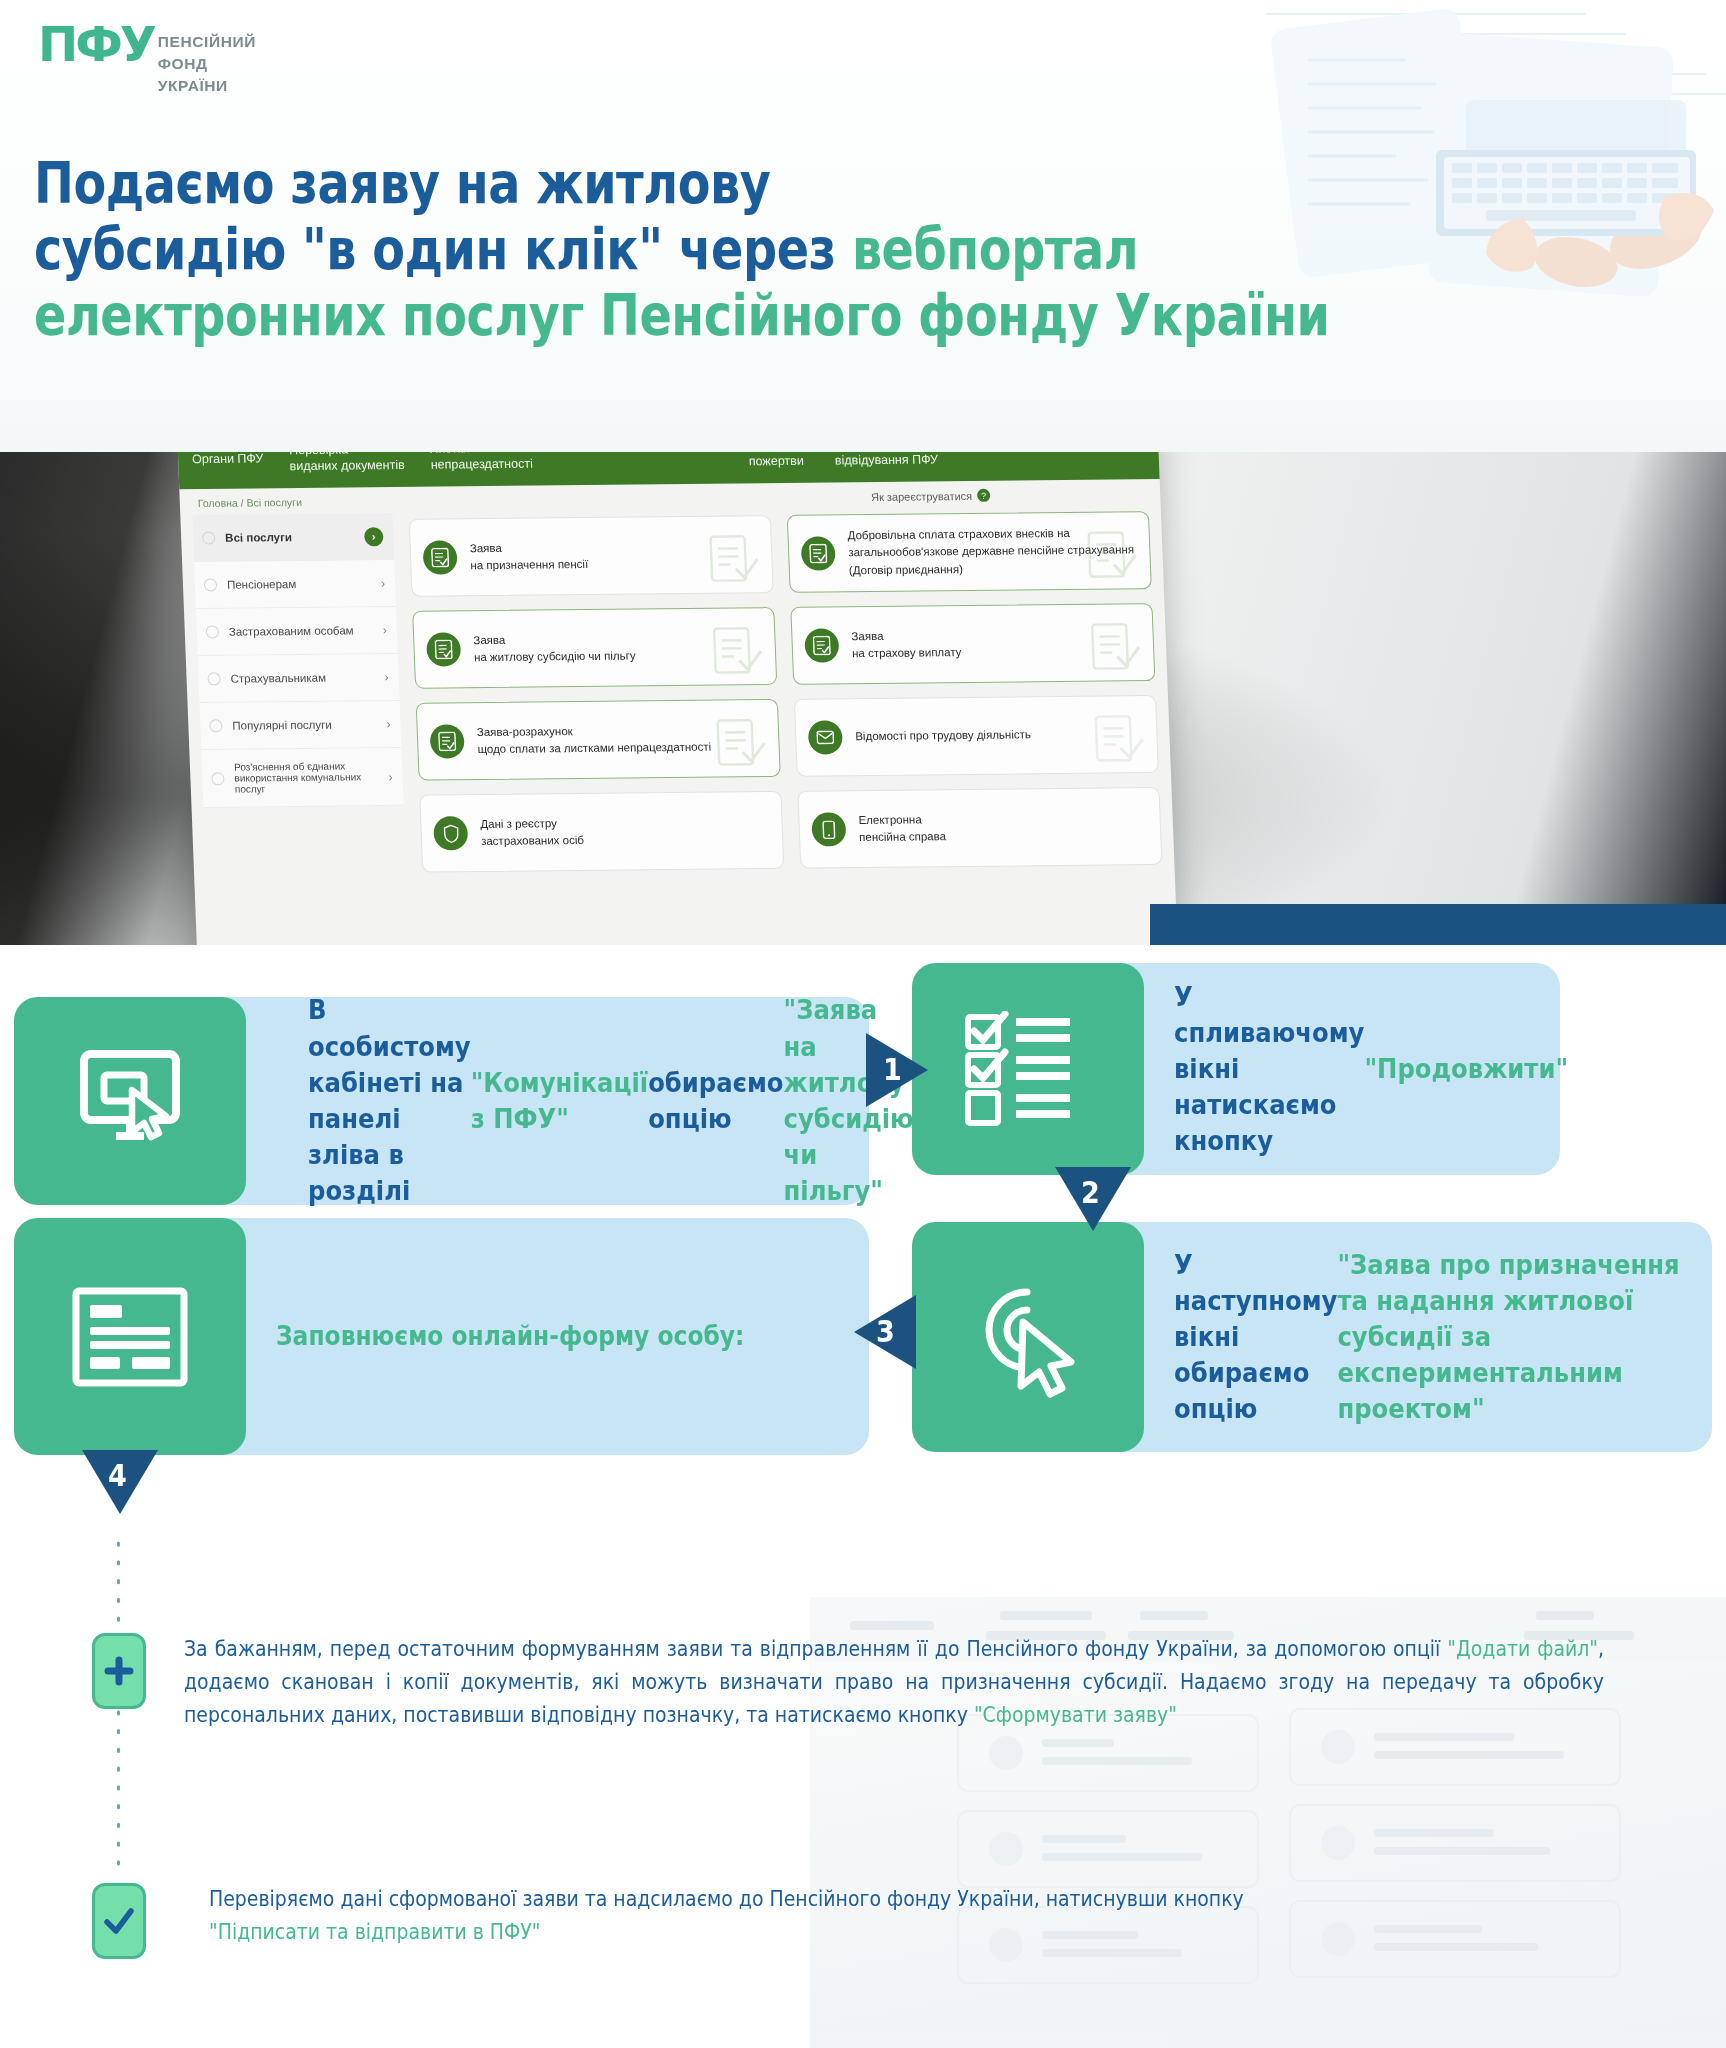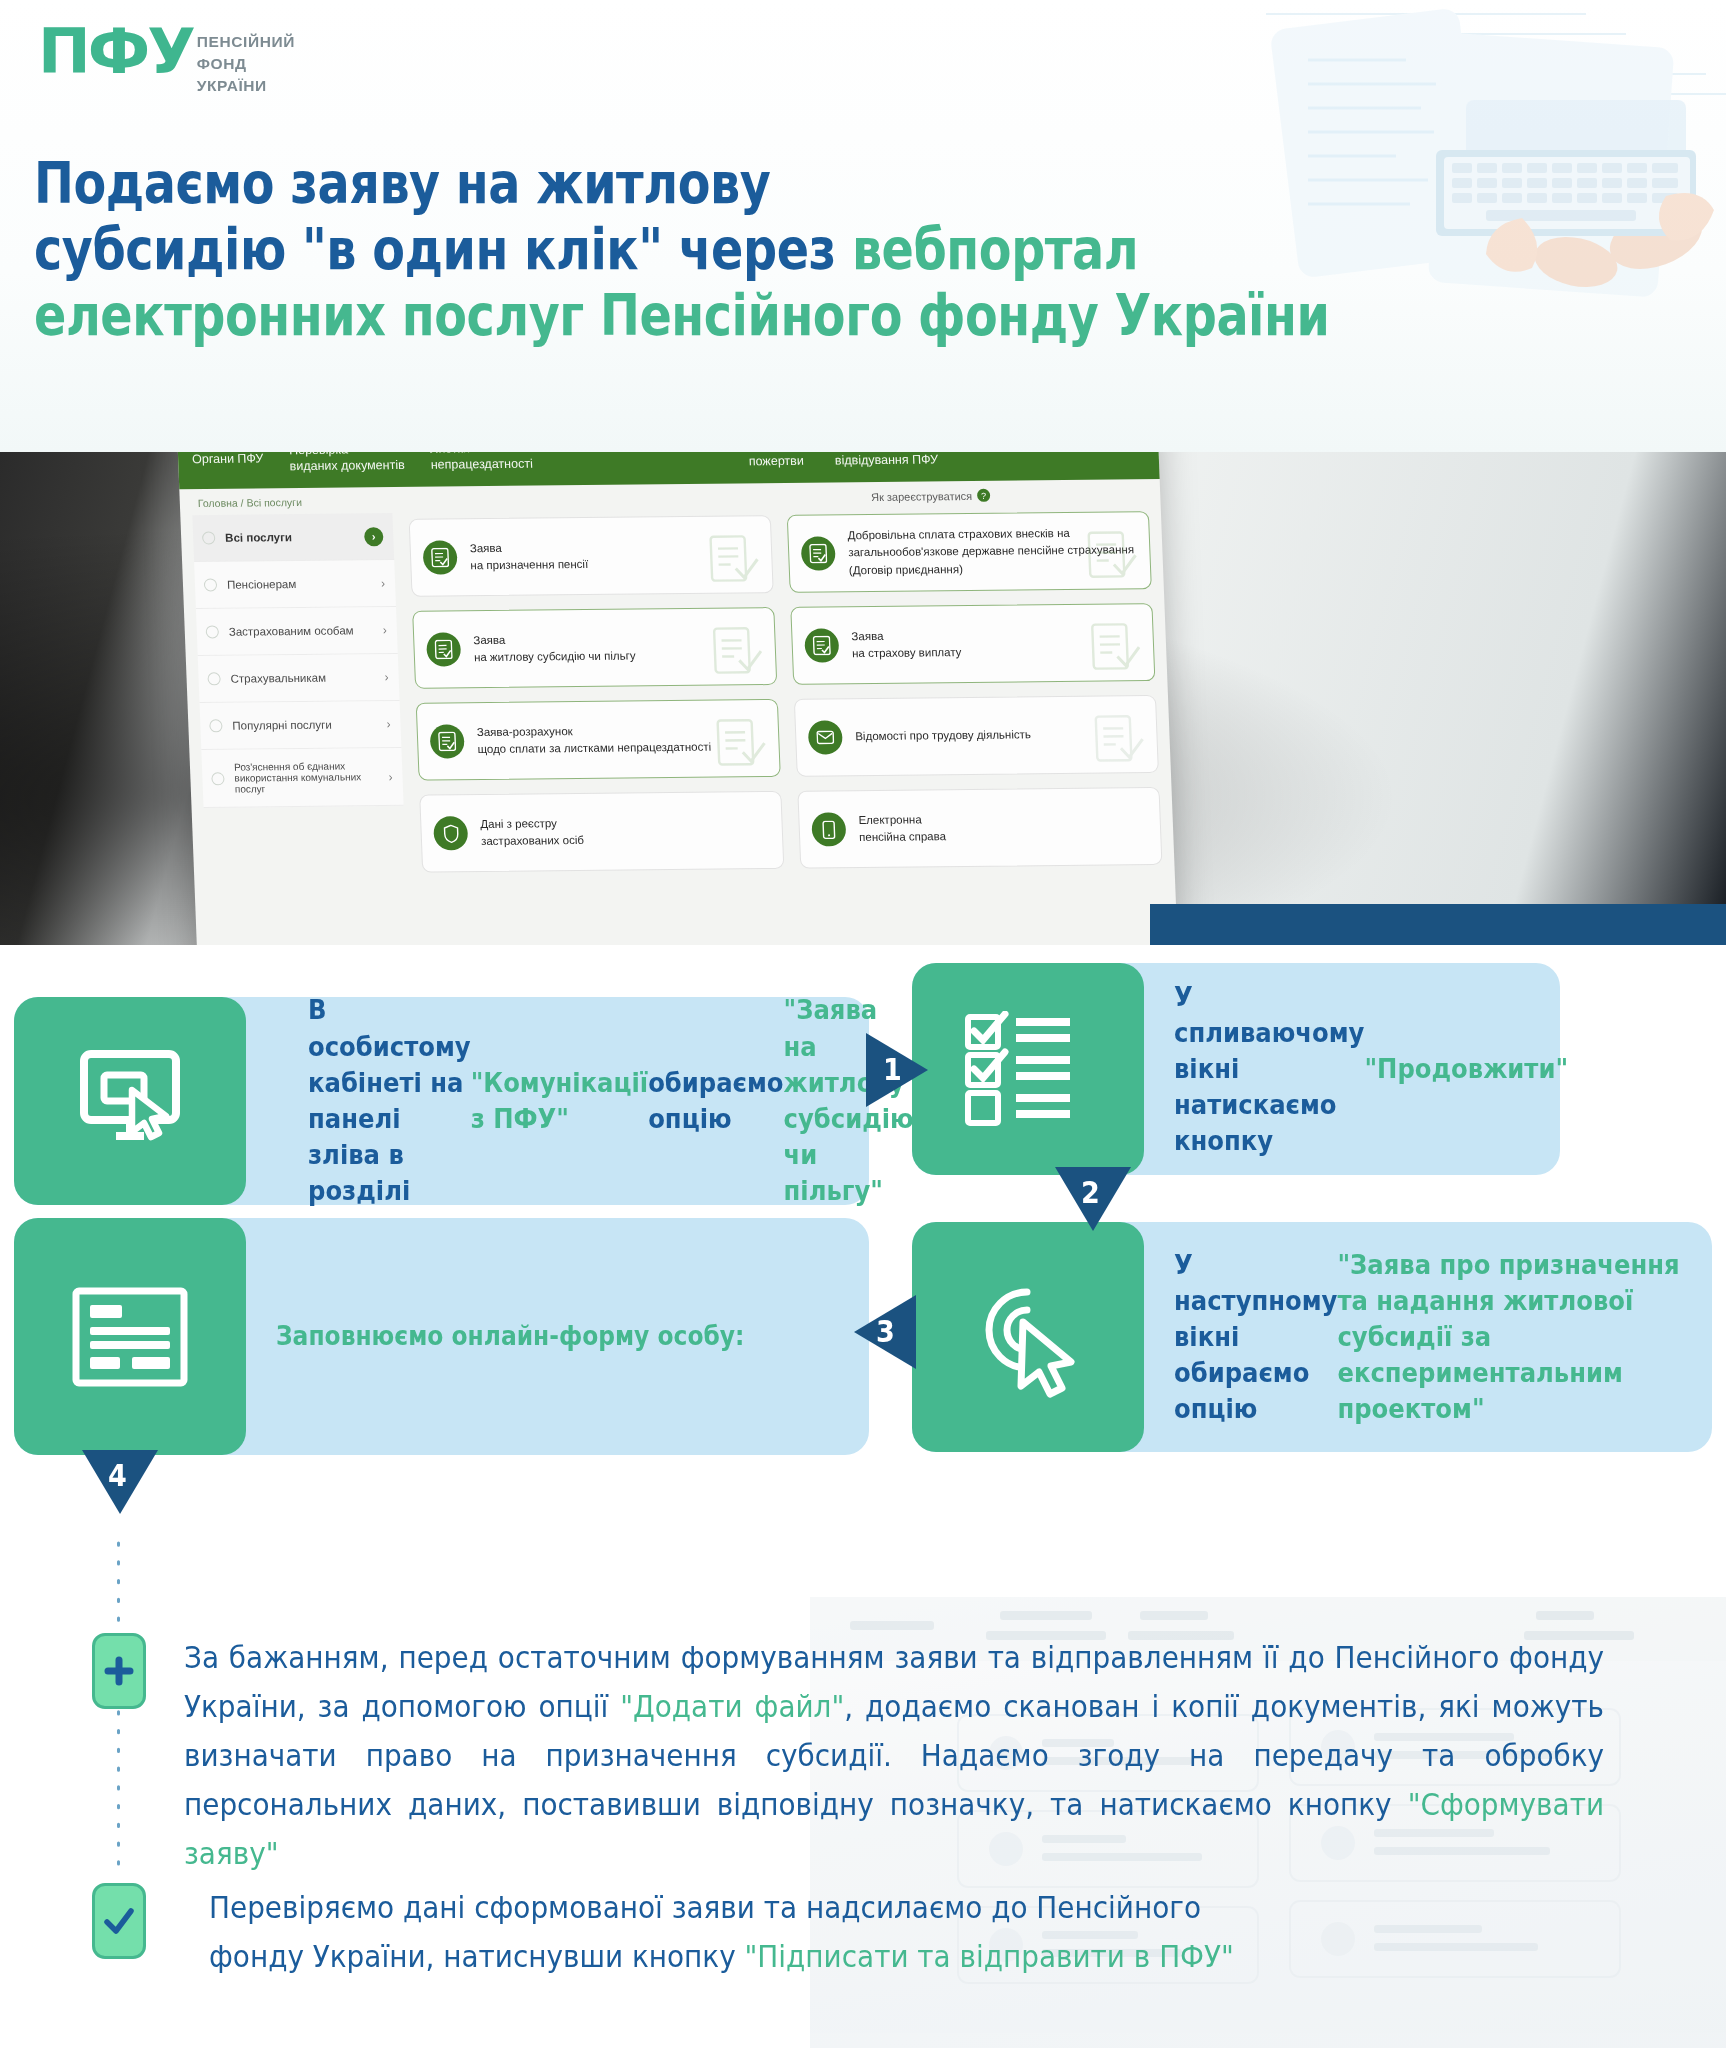--- a/index.html
+++ b/index.html
@@ -16,21 +16,21 @@
     background:linear-gradient(180deg,#ffffff 0%,#fbfdfd 60%,#f2f8f8 100%);
     overflow:hidden;
   }
   #header-deco {
     position:absolute; right:0; top:0; width:760px; height:452px;
     opacity:0.55;
   }
   #logo { position:absolute; left:38px; top:22px; display:flex; align-items:flex-start; }
   #logo-mark {
     font-family:"DejaVu Sans", sans-serif;
-    font-weight:bold; font-size:63px; line-height:0.95;
+    font-weight:bold; font-size:48px; line-height:0.95;
     color:#3fb68f; letter-spacing:-3px;
   }
   #logo-text {
     margin-left:4px; margin-top:9px;
     font-size:15.5px; font-weight:bold; line-height:1.42;
     color:#7d8b92; letter-spacing:0.6px;
   }
   #title-wrap {
     position:absolute; left:34px; top:150px; width:1600px;
   }
@@ -161,21 +161,21 @@
   }
   .bot-row { position:absolute; display:flex; align-items:flex-start; gap:0; }
   .bot-ico {
     width:54px; height:76px; border-radius:13px; background:#74dfab;
     border:3px solid #45b88f;
     display:flex; align-items:center; justify-content:center;
     flex:0 0 54px;
   }
   .bot-text {
     font-family:"DejaVu Sans Condensed","Liberation Sans Narrow","Liberation Sans",sans-serif;
-    font-size:31px; line-height:1.58; color:#1b5c9b; font-weight:normal;
+    font-size:21px; line-height:1.58; color:#1b5c9b; font-weight:normal;
     text-align:justify;
   }
 </style>
 </head>
 <body>
 
 <div id="header">
 
   <svg id="header-deco" viewBox="0 0 760 452">
     <g stroke="#cfe5f2" stroke-width="2" fill="none" opacity="0.9">

